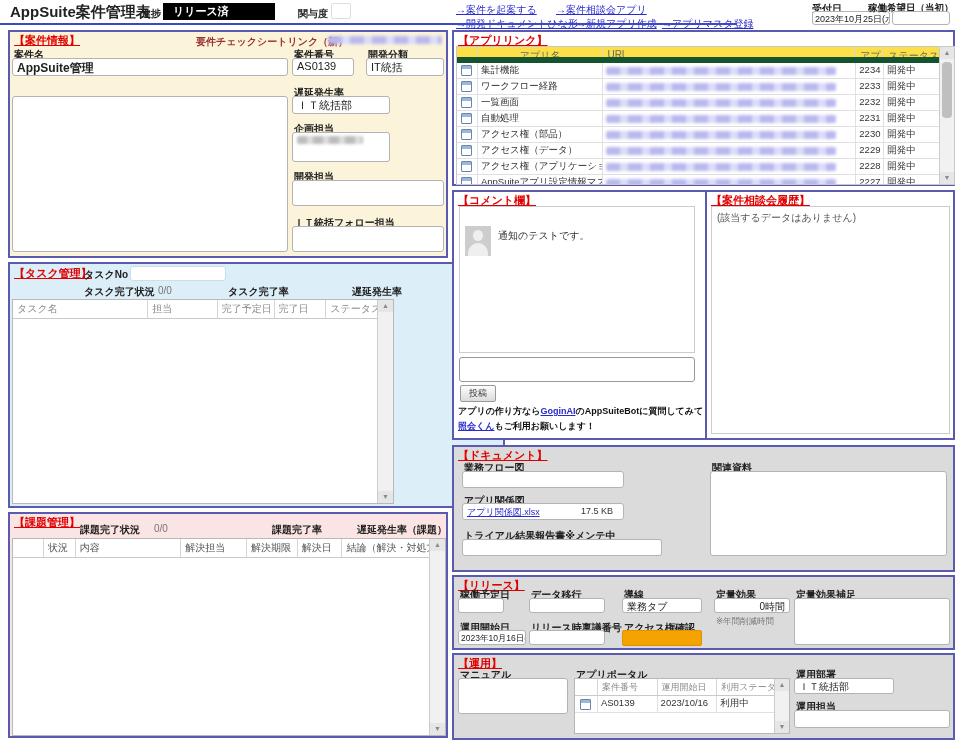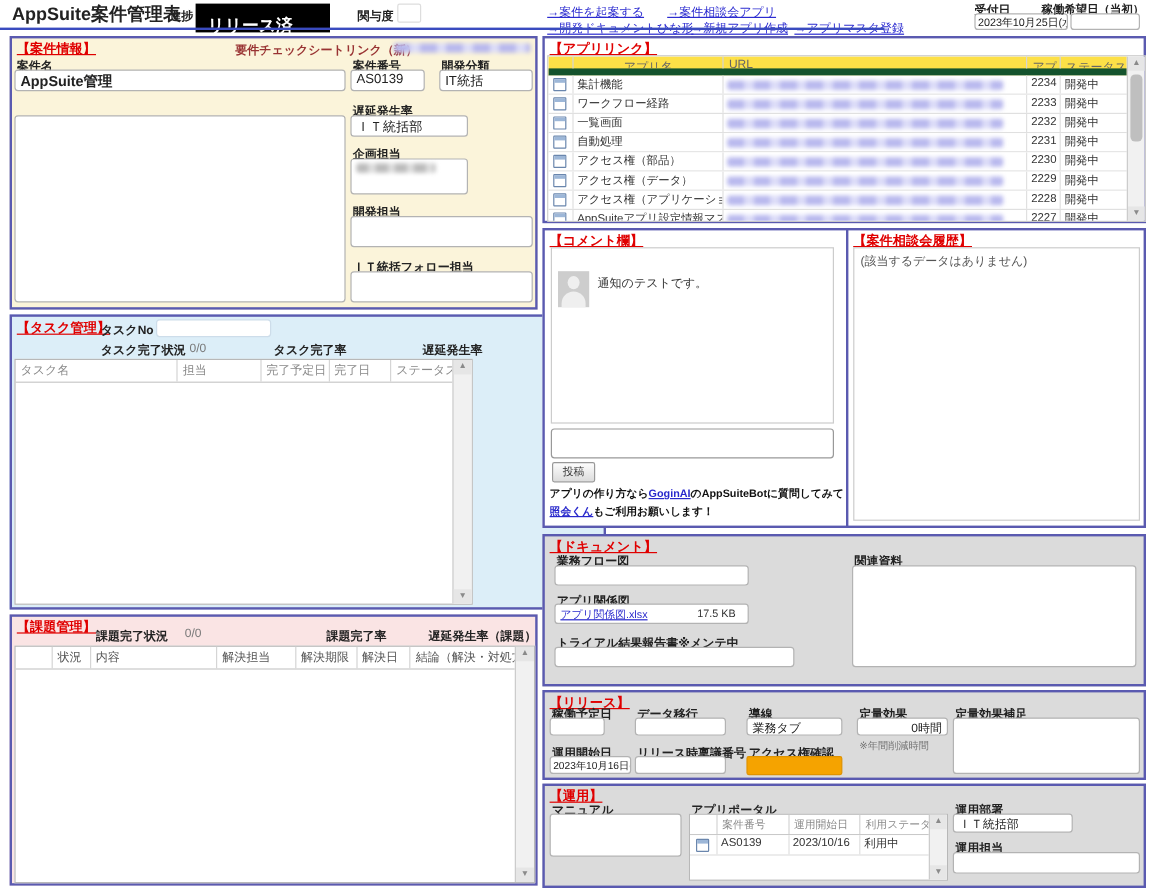--- a/index.html
+++ b/index.html
@@ -7,21 +7,21 @@
   body { font-family:"Liberation Sans","DejaVu Sans",sans-serif; color:#222; }
   .page { position:relative; width:960px; height:742px; background:#fff; overflow:hidden; }
   .abs { position:absolute; }
   .panel { position:absolute; border:2px solid #5a5ab0; }
   .sec { position:absolute; color:#e00000; font-weight:bold; font-size:11px; white-space:nowrap;text-decoration:underline; }
   .lbl { position:absolute; font-size:10px; font-weight:bold; color:#222; white-space:nowrap; }
   .inp { position:absolute; background:#fff; border:1px solid #b3b3b3; border-radius:3px; font-size:11px; padding:1px 4px; color:#222; overflow:hidden; white-space:nowrap; }
   .note { position:absolute; font-size:8.5px; color:#777; white-space:nowrap; }
   .hlink { color:#2b2bd0; font-size:10px; text-decoration:underline; white-space:nowrap; cursor:pointer; }
   .lnk { color:#2929cc; text-decoration:underline; font-weight:bold; cursor:pointer; }
-  .badge { position:absolute; background:#000; color:#fff; font-size:14px; font-weight:bold; padding:12px 10px; width:112px; height:17px; line-height:13px; }
+  .badge { position:absolute; background:#000; color:#fff; font-size:11px; font-weight:bold; padding:2px 10px; width:112px; height:17px; line-height:13px; }
   .hdr-rule { position:absolute; left:0; top:23px; width:737px; height:2px; background:#3a4bbf; }
   .blurbar { display:inline-block; height:8px; border-radius:2px;
              background:repeating-linear-gradient(90deg,#b9b9ee 0 14px,#dcdcf8 14px 22px);
              filter:blur(1.6px); }
   .blurgray { background:repeating-linear-gradient(90deg,#bcbcbc 0 10px,#dddddd 10px 16px); }
   .gray { color:#777; font-weight:normal; }
   
   .tbl { position:absolute; background:#fff; border:1px solid #b8b8b8; }
   .thead { display:flex; border-bottom:1px solid #c9c9c9; }
   .th { font-size:10px; color:#8a8a8a; padding:2px 4px; border-left:1px solid #d5d5d5; white-space:nowrap; overflow:hidden; }

